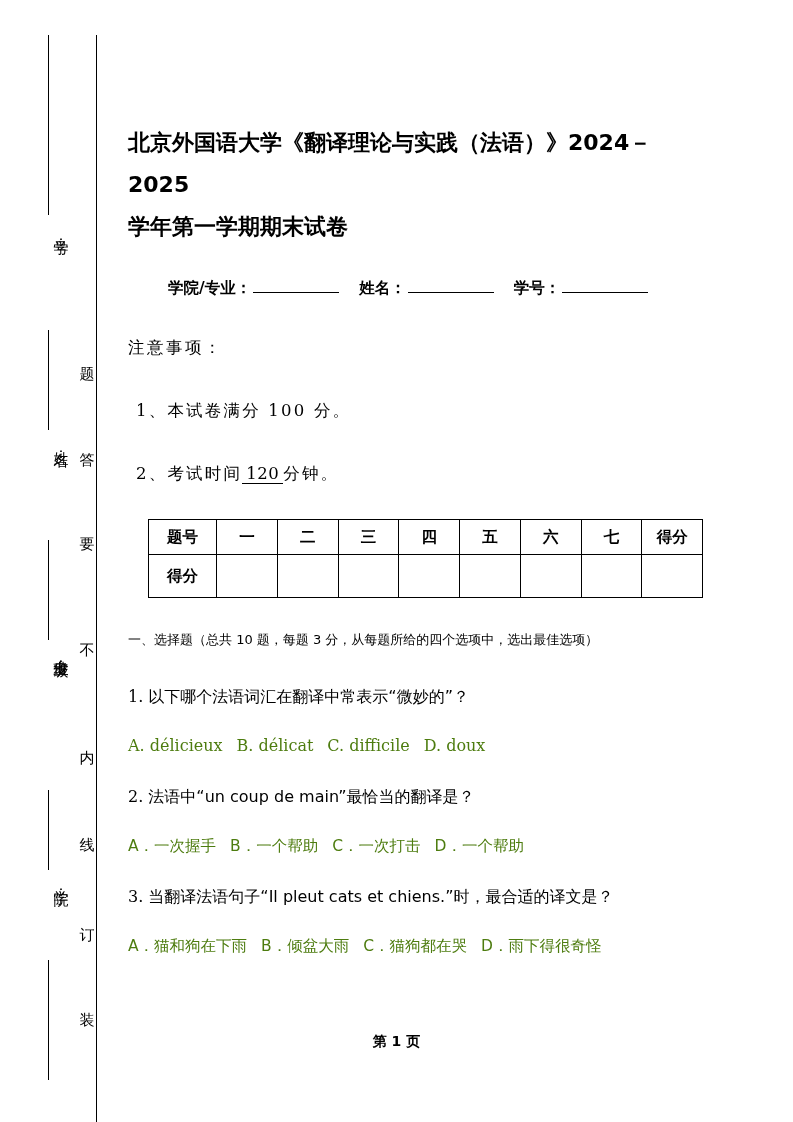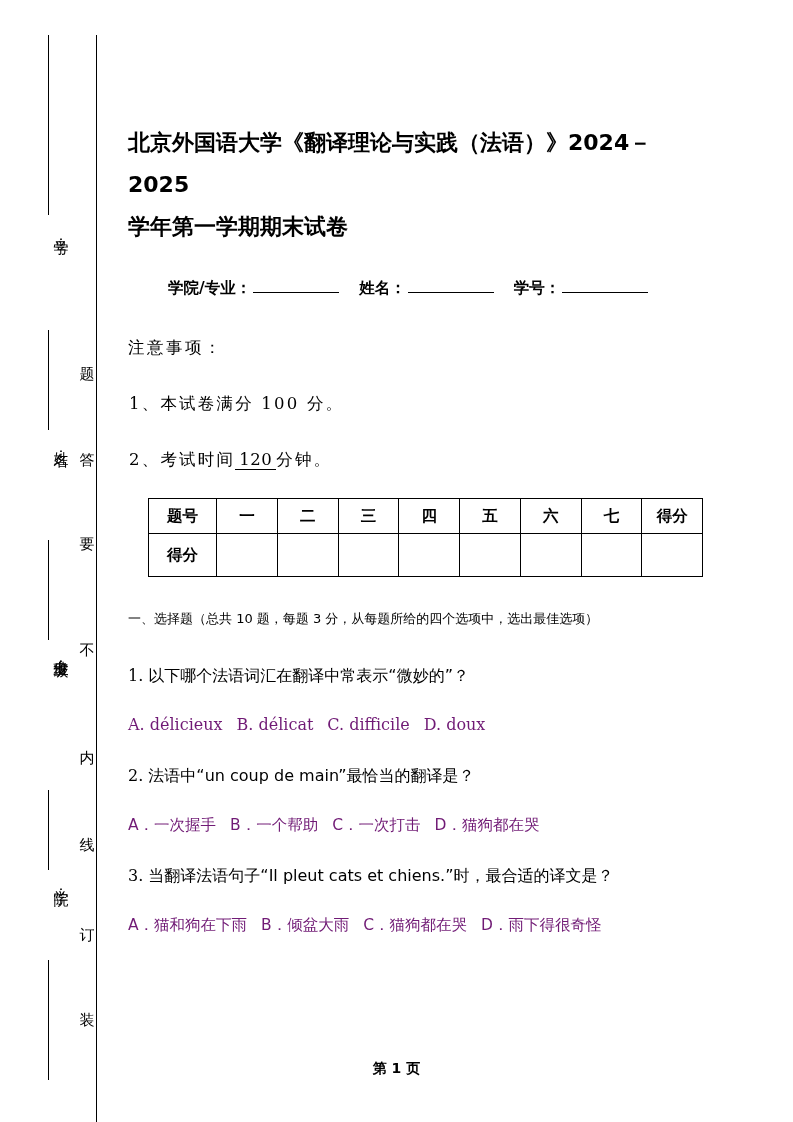--- a/index.html
+++ b/index.html
@@ -104,21 +104,21 @@
 
   .notice-head {
     margin: 0;
     padding-top: 30px;
     font-family: "DejaVu Serif", "Liberation Serif", serif;
     font-size: 16.5px;
     letter-spacing: 2.5px;
     color: #000000;
   }
   .notice-item {
-    margin: 1px;
+    margin: 8px;
     padding-top: 33px;
     font-family: "DejaVu Serif", "Liberation Serif", serif;
     font-size: 16.5px;
     letter-spacing: 2.2px;
     color: #000000;
   }
   .notice-item .filled {
     display: inline-block;
     border-bottom: 1.3px solid #000000;
     padding: 0 4px;
@@ -172,33 +172,33 @@
   .q-opts .optlabel {
     font-family: "DejaVu Serif", "Liberation Serif", serif;
   }
   .q-opts {
     margin: 0;
     padding-top: 24px;
     font-family: "DejaVu Sans", "Liberation Sans", sans-serif;
     font-size: 15.5px;
     line-height: 24px;
     white-space: nowrap;
-    color: #701a75;
+    color: #4d7c0f;
   }
   .q-opts .serifopt {
     font-family: "DejaVu Serif", "Liberation Serif", serif;
     font-size: 16px;
   }
   .opt-sep { display: inline-block; width: 14px; }
 
   
   #footer {
     position: absolute;
     left: 0;
-    top: 1060px;
+    top: 1033px;
     width: 793px;
     text-align: center;
     font-family: "DejaVu Sans", "Liberation Sans", sans-serif;
     font-weight: bold;
     font-size: 14px;
     color: #000000;
   }
 </style>
 </head>
 <body>
@@ -266,21 +266,21 @@
         </tbody>
       </table>
     </div>
 
     <p class="section-head">一、选择题（总共 10 题，每题 3 分，从每题所给的四个选项中，选出最佳选项）</p>
 
     <p class="q-stem"><span class="num">1.</span> <span>以下哪个法语词汇在翻译中常表示“微妙的”？</span></p>
     <p class="q-opts"><span class="serifopt">A. délicieux</span><span class="opt-sep"></span><span class="serifopt">B. délicat</span><span class="opt-sep"></span><span class="serifopt">C. difficile</span><span class="opt-sep"></span><span class="serifopt">D. doux</span></p>
 
     <p class="q-stem"><span class="num">2.</span> <span>法语中“un coup de main”最恰当的翻译是？</span></p>
-    <p class="q-opts"><span>A．一次握手</span><span class="opt-sep"></span><span>B．一个帮助</span><span class="opt-sep"></span><span>C．一次打击</span><span class="opt-sep"></span><span>D．猫狗都在哭</span></p>
+    <p class="q-opts"><span>A．一次握手</span><span class="opt-sep"></span><span>B．一个帮助</span><span class="opt-sep"></span><span>C．一次打击</span><span class="opt-sep"></span><span>D．一个帮助</span></p>
 
     <p class="q-stem"><span class="num">3.</span> <span>当翻译法语句子“Il pleut cats et chiens.”时，最合适的译文是？</span></p>
     <p class="q-opts"><span>A．猫和狗在下雨</span><span class="opt-sep"></span><span>B．倾盆大雨</span><span class="opt-sep"></span><span>C．猫狗都在哭</span><span class="opt-sep"></span><span>D．雨下得很奇怪</span></p>
 
   </div>
 
   <div id="footer">
     <span>第 1 页</span>
   </div>
 

